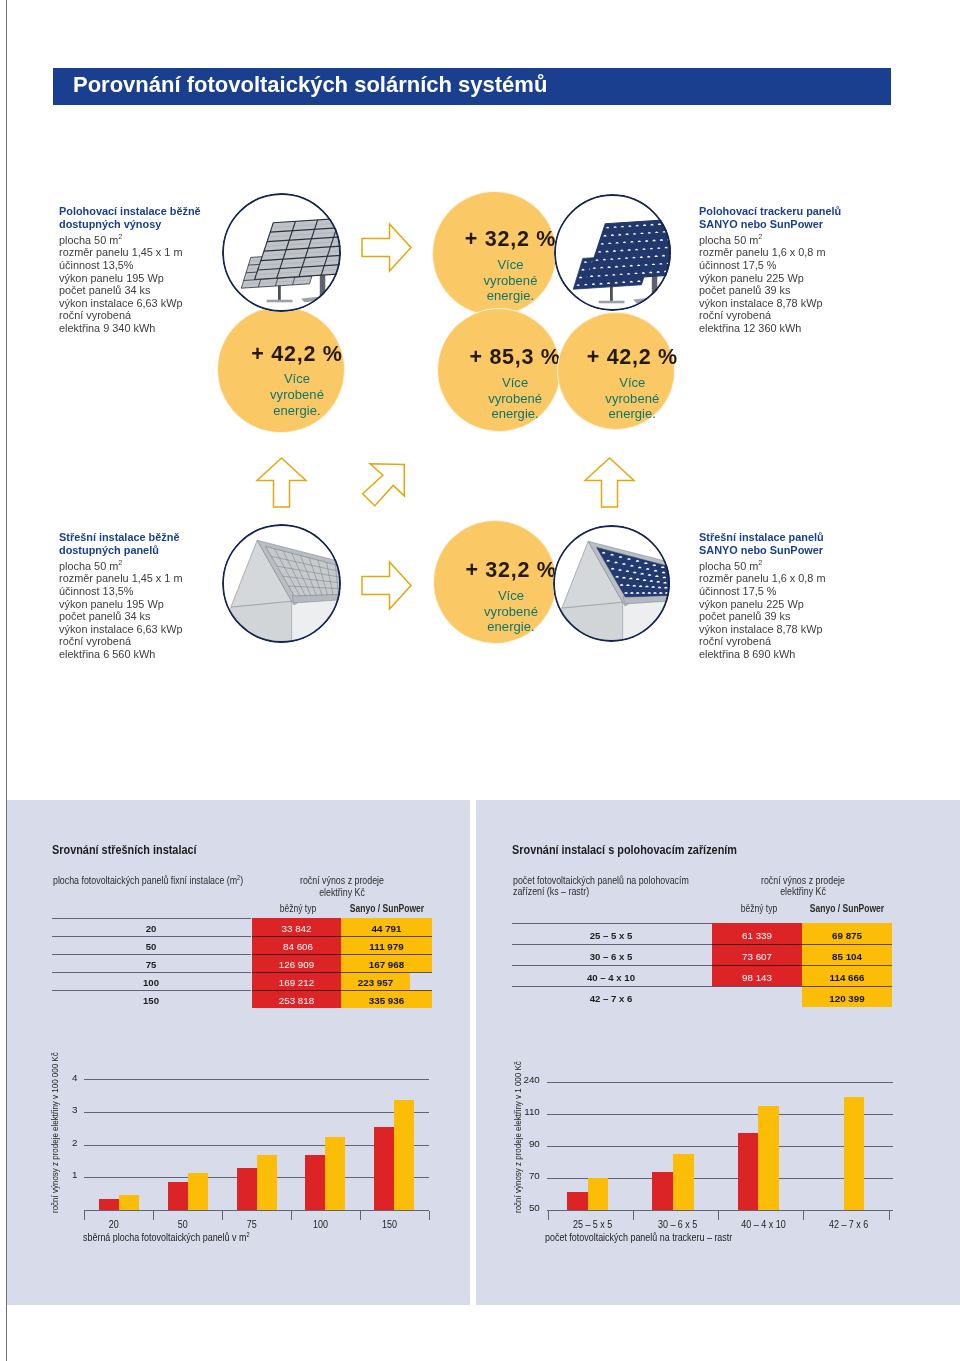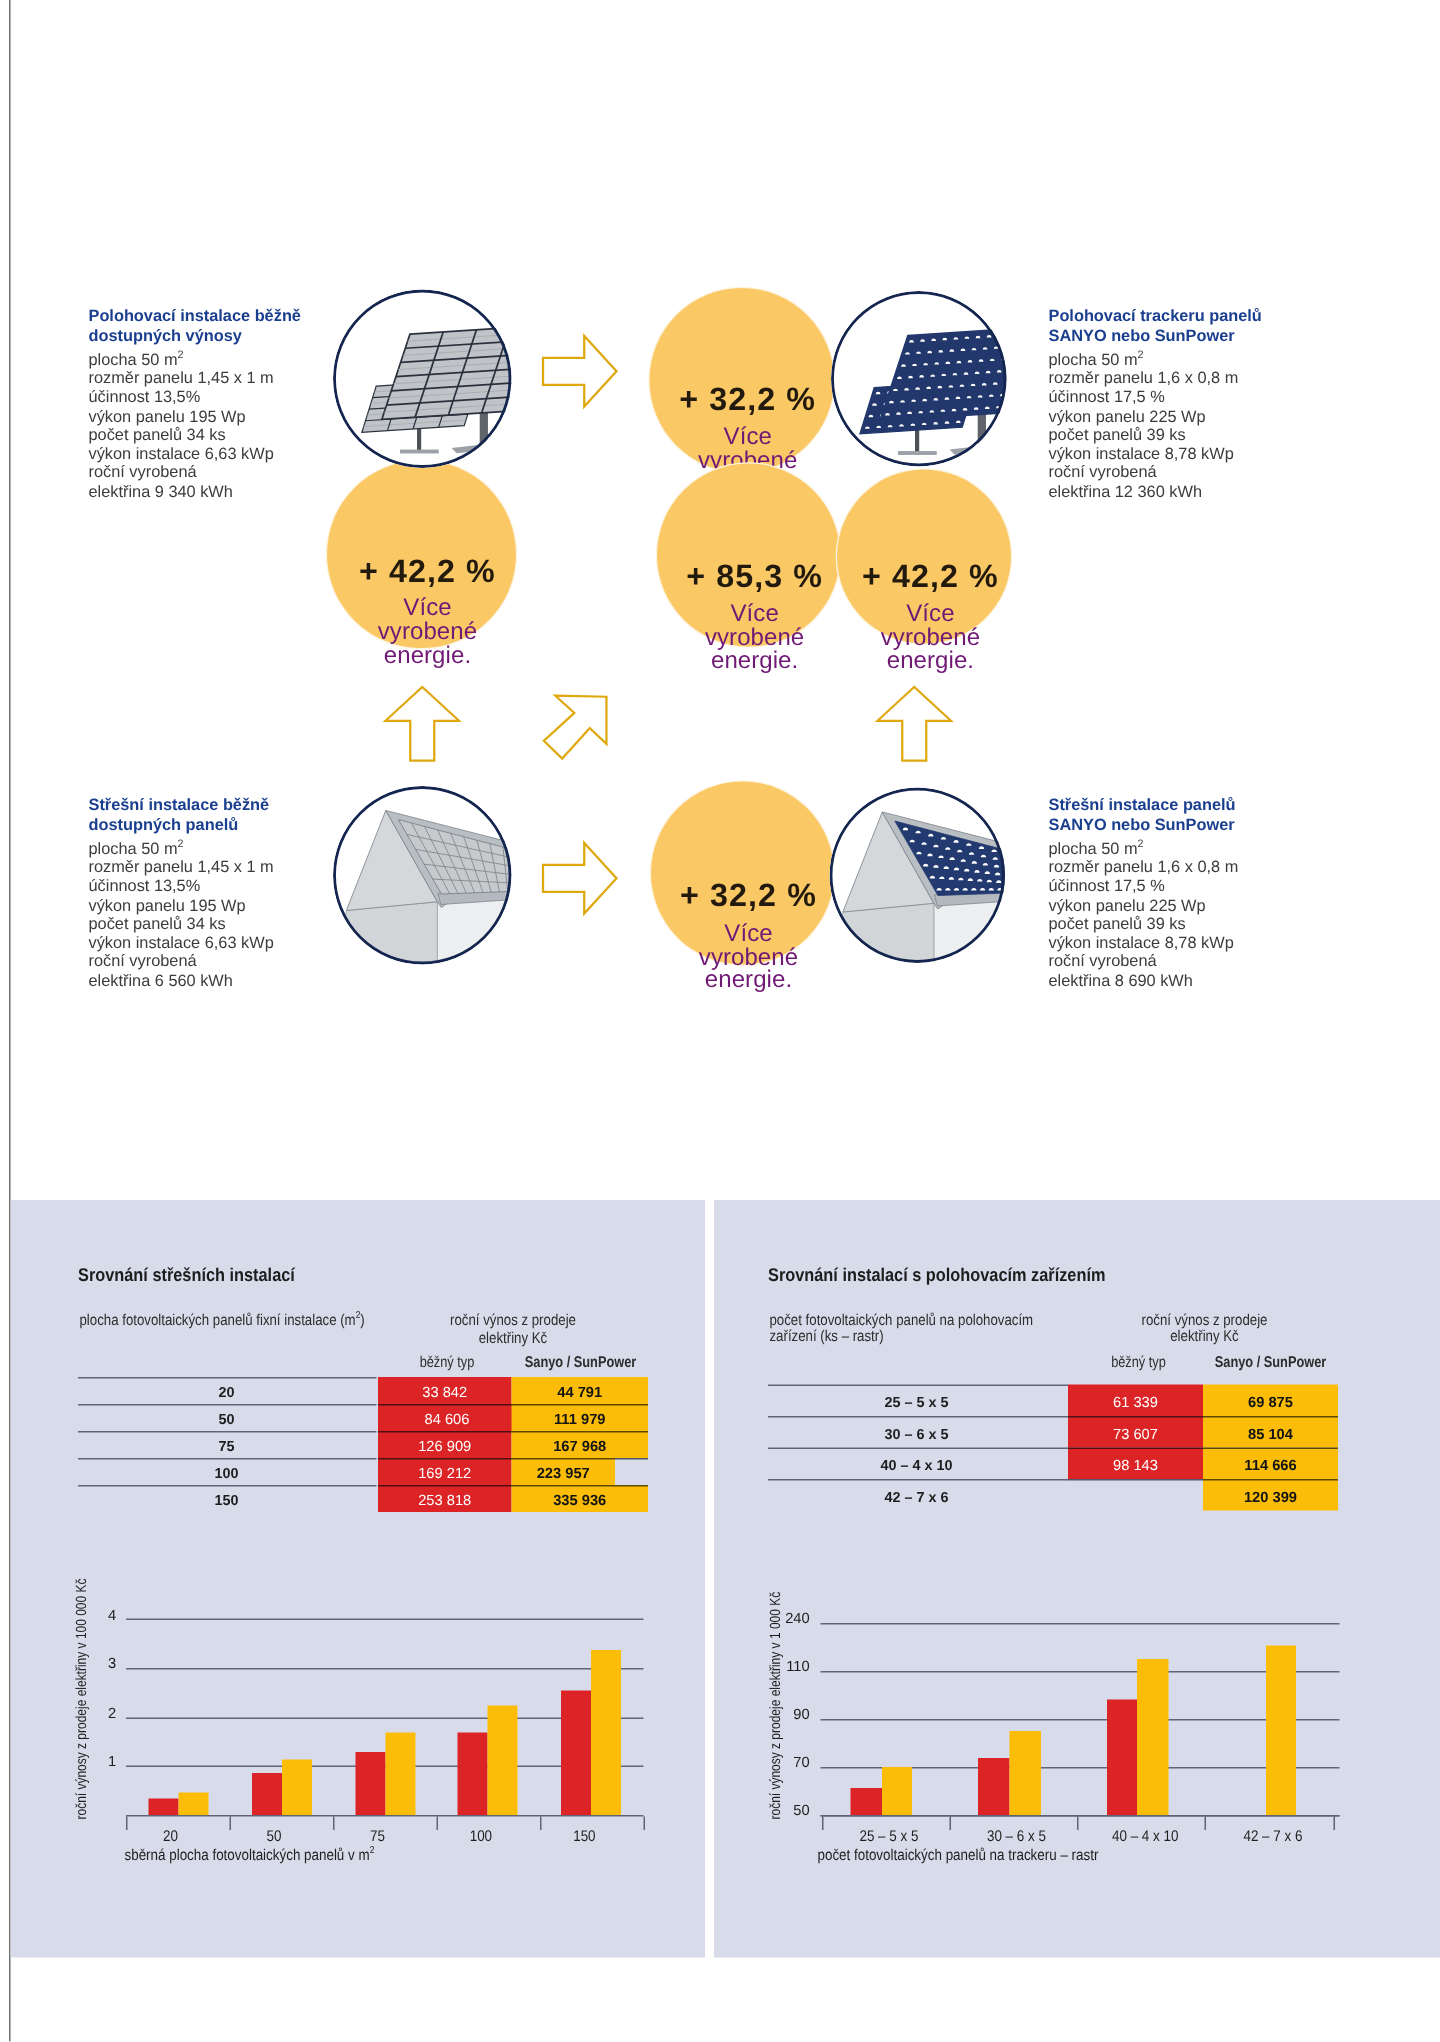--- a/index.html
+++ b/index.html
@@ -13,23 +13,23 @@
   .spec{position:absolute;}
   .spec .h{color:#1b3f8f;font-weight:bold;font-size:10.9px;line-height:12.6px;}
   .spec .l{color:#3c3c3c;font-size:10.9px;line-height:12.6px;white-space:nowrap;}
   .spec .l.first{margin-top:3.7px;}
   .spec sup{font-size:7.2px;vertical-align:super;line-height:0;}
 
   .circ{position:absolute;border-radius:50%;box-sizing:border-box;}
   .circ.blue{background:#fff;overflow:hidden;}
   .circ.blue>svg.ring{position:absolute;left:0;top:0;}
   .circ.amber{background:#fbc866;box-shadow:0 0 0 0.9px #fdf4e0;}
-  .bub{position:absolute;left:4px;width:100%;text-align:center;margin-top:27px;}
+  .bub{position:absolute;left:16px;width:100%;text-align:center;}
   .bub .v{display:block;font-size:21.5px;font-weight:bold;color:#231a0e;letter-spacing:.72px;line-height:21.5px;}
-  .bub .c{display:block;width:80px;margin:6.4px auto 0;font-size:16px;color:#701a75;line-height:15.6px;letter-spacing:.05px;}
+  .bub .c{display:block;width:80px;margin:6.4px auto 0;font-size:13px;color:#0f766e;line-height:15.6px;letter-spacing:.05px;}
 
   svg{display:block;overflow:visible;}
   .arw{position:absolute;}
 
   .panelbox{position:absolute;background:#d8dbea;}
   .tbl-title{position:absolute;font-weight:bold;font-size:12.3px;color:#1d1d1d;white-space:nowrap;transform:scaleX(0.885);transform-origin:0 50%;}
   .tbl-sub{position:absolute;font-size:10.4px;color:#2d2d2d;line-height:11.8px;transform:scaleX(0.85);transform-origin:0 50%;}
   .tbl-sub.ctr{transform-origin:50% 50%;}
   .tbl-sub sup{font-size:6.6px;vertical-align:super;line-height:0;}
   .colhead{position:absolute;font-size:10.4px;color:#2d2d2d;text-align:center;white-space:nowrap;transform:scaleX(0.82);}
@@ -51,20 +51,23 @@
   .bar{position:absolute;}
   .xtick{position:absolute;width:1px;background:#5f6478;}
   .xlab{position:absolute;font-size:10.3px;color:#1e1e1e;text-align:center;white-space:nowrap;}
   .xlab i{font-style:normal;display:inline-block;transform:scaleX(0.87);}
 </style>
 </head>
 <body>
 
 <div class="page">
 <div class="vrule"></div>
+<div class="title-bar">
+      <span class="t">Porovnání fotovoltaických solárních systémů</span>
+    </div>
 <div class="spec" style="left:59px;top:205px;width:155px">
       <div class="h">Polohovací instalace běžně dostupných výnosy</div>
       <div class="l first">plocha 50 m<sup>2</sup></div>
       <div class="l">rozměr panelu 1,45 x 1 m</div>
       <div class="l">účinnost 13,5%</div>
       <div class="l">výkon panelu 195 Wp</div>
       <div class="l">počet panelů 34 ks</div>
       <div class="l">výkon instalace 6,63 kWp</div>
       <div class="l">roční vyrobená</div>
       <div class="l">elektřina 9 340 kWh</div>

